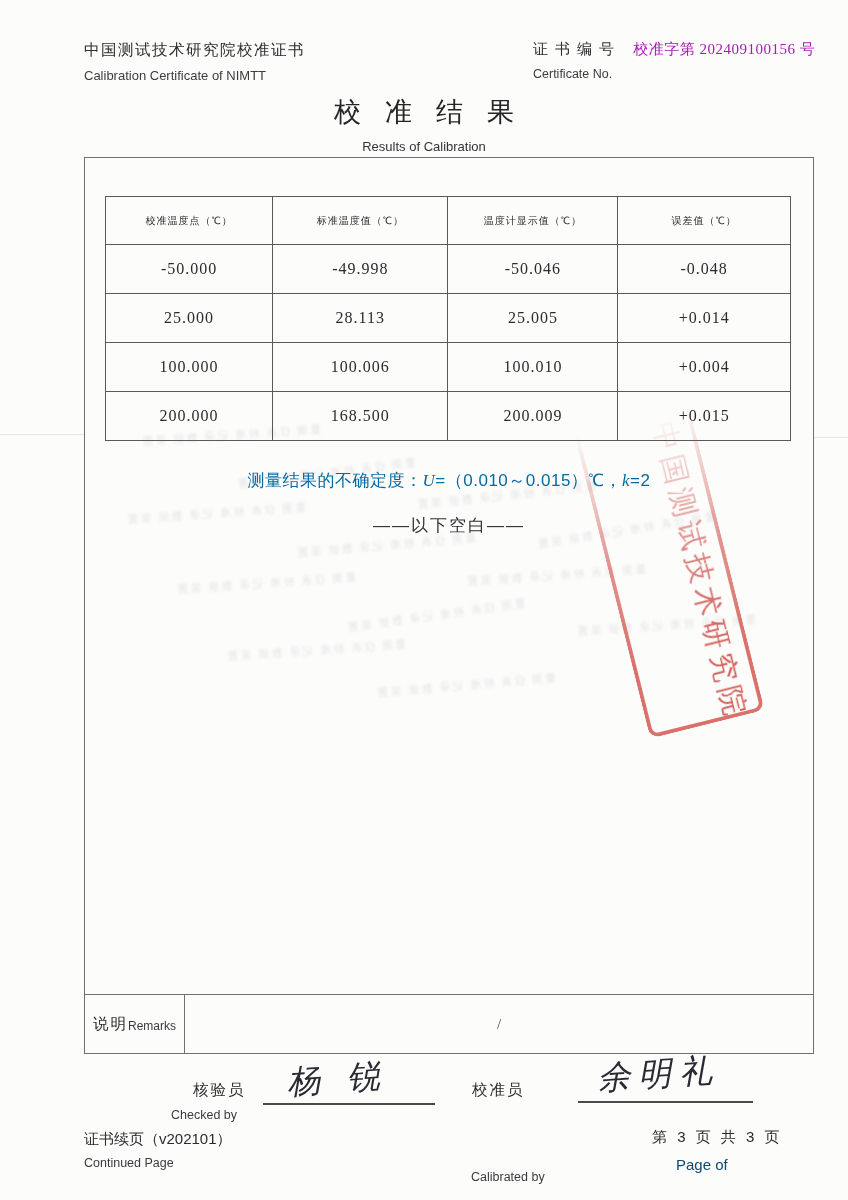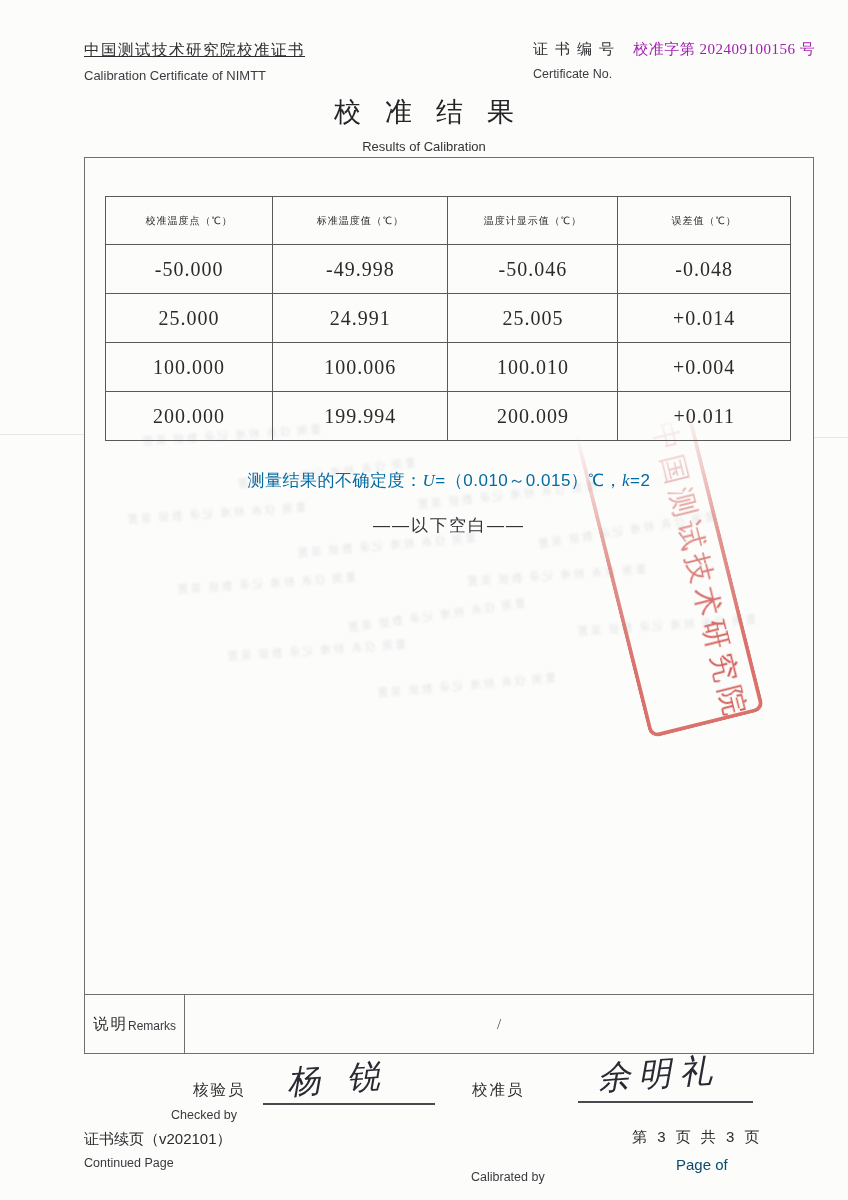--- a/index.html
+++ b/index.html
@@ -5,21 +5,21 @@
   * { margin:0; padding:0; box-sizing:border-box; }
   html,body { background:#e8e8e6; }
   body { font-family:"Liberation Sans", sans-serif; }
   .page {
     position:relative; width:848px; height:1200px; margin:0 auto;
     background:#fcfcfb; overflow:hidden; color:#2e2e31;
   }
 
   
   .hdr-left { position:absolute; left:84px; top:40px; }
-  .hdr-left .zh { font-size:15.5px; letter-spacing:1.5px; color:#2c2c2f;text-decoration:underline; }
+  .hdr-left .zh { font-size:15.5px; letter-spacing:1.5px; color:#2c2c2f; }
   .hdr-left .en { font-size:13px; margin-top:7px; color:#3c3c40; }
   .hdr-right { position:absolute; left:533px; top:40px; }
   .hdr-right .line1 { font-size:15px; color:#2c2c2f; white-space:nowrap; }
   .hdr-right .line1 .lbl { letter-spacing:7px; margin-right:8px; }
   .hdr-right .line1 .num { font-family:"Liberation Serif", serif; letter-spacing:0.5px; color:#a21caf; }
   .hdr-right .en { font-size:12.5px; margin-top:8px; color:#3c3c40; }
 
   
   .title-block { position:absolute; left:0; top:94px; width:100%; text-align:center; }
   .title-block .zh { font-size:27px; font-weight:500; letter-spacing:24px; padding-left:24px; color:#252528; }
@@ -33,21 +33,21 @@
 
   
   table.results {
     position:absolute; left:20px; top:38px; width:686px;
     border-collapse:collapse; table-layout:fixed;
   }
   table.results th, table.results td {
     border:1px solid #59595b; text-align:center; vertical-align:middle;
   }
   table.results th { height:48px; font-size:10px; font-weight:400; letter-spacing:1px; color:#2b2b2e; }
-  table.results td { height:49px; font-family:"Liberation Serif", serif; font-size:20px; letter-spacing:1px; color:#2b2b2e; }
+  table.results td { height:49px; font-family:"Liberation Serif", serif; font-size:16px; letter-spacing:1px; color:#2b2b2e; }
 
   
   .uncertainty { position:absolute; left:0; top:311px; width:100%; text-align:center; font-size:17px; color:#0369a1; letter-spacing:0.5px; }
   .uncertainty i { font-family:"Liberation Serif", serif; font-style:italic; }
   .blank-note { position:absolute; left:0; top:356px; width:100%; text-align:center; font-size:17px; letter-spacing:2px; color:#2f2f33; }
 
   
   .ghosts { position:absolute; left:30px; top:270px; width:640px; height:300px; pointer-events:none; }
   .ghost {
     position:absolute; font-size:11px; white-space:nowrap; color:rgba(95,100,115,0.16);
@@ -92,21 +92,21 @@
   .sig-label-en { position:absolute; font-size:12.5px; color:#3a3a3e; }
   .sig-line { position:absolute; height:1.5px; background:#4a4a4e; }
   .sig-name {
     position:absolute; font-size:33px; font-style:italic; color:#2a2a33;
     letter-spacing:8px; transform:rotate(-4deg); font-family:"DejaVu Sans", sans-serif;
   }
 
   
   .ftr-left-zh { position:absolute; left:84px; top:1130px; font-size:15px; color:#2c2c2f; }
   .ftr-left-en { position:absolute; left:84px; top:1156px; font-size:12.5px; color:#3a3a3e; }
-  .ftr-page-zh { position:absolute; left:632px; top:1128px; font-size:15px; letter-spacing:3px; color:#2c2c2f; }
+  .ftr-page-zh { position:absolute; left:652px; top:1128px; font-size:15px; letter-spacing:3px; color:#2c2c2f; }
   .ftr-page-en { position:absolute; left:676px; top:1156px; font-size:15px; color:#0c4a6e; }
 
   
   .fold { position:absolute; height:1px; background:rgba(60,60,75,0.10); }
   .fold.left  { left:0;  top:434px; width:84px; }
   .fold.right { left:814px; top:437px; width:34px; }
 </style>
 </head>
 <body>
 
@@ -146,35 +146,35 @@
         <th>误差值（℃）</th>
       </tr>
       <tr>
         <td>-50.000</td>
         <td>-49.998</td>
         <td>-50.046</td>
         <td>-0.048</td>
       </tr>
       <tr>
         <td>25.000</td>
-        <td>24.991</td>
+        <td>28.113</td>
         <td>25.005</td>
         <td>+0.014</td>
       </tr>
       <tr>
         <td>100.000</td>
         <td>100.006</td>
         <td>100.010</td>
         <td>+0.004</td>
       </tr>
       <tr>
         <td>200.000</td>
-        <td>199.994</td>
+        <td>168.500</td>
         <td>200.009</td>
-        <td>+0.011</td>
+        <td>+0.015</td>
       </tr>
     </tbody>
       </table>
 
     <div class="ghosts">
       <span class="ghost">量测 仪表 校准 记录 数据 装置</span>
       <span class="ghost">量测 仪表 校准 记录 数据 装置</span>
       <span class="ghost">量测 仪表 校准 记录 数据 装置</span>
       <span class="ghost">量测 仪表 校准 记录 数据 装置</span>
       <span class="ghost">量测 仪表 校准 记录 数据 装置</span>

